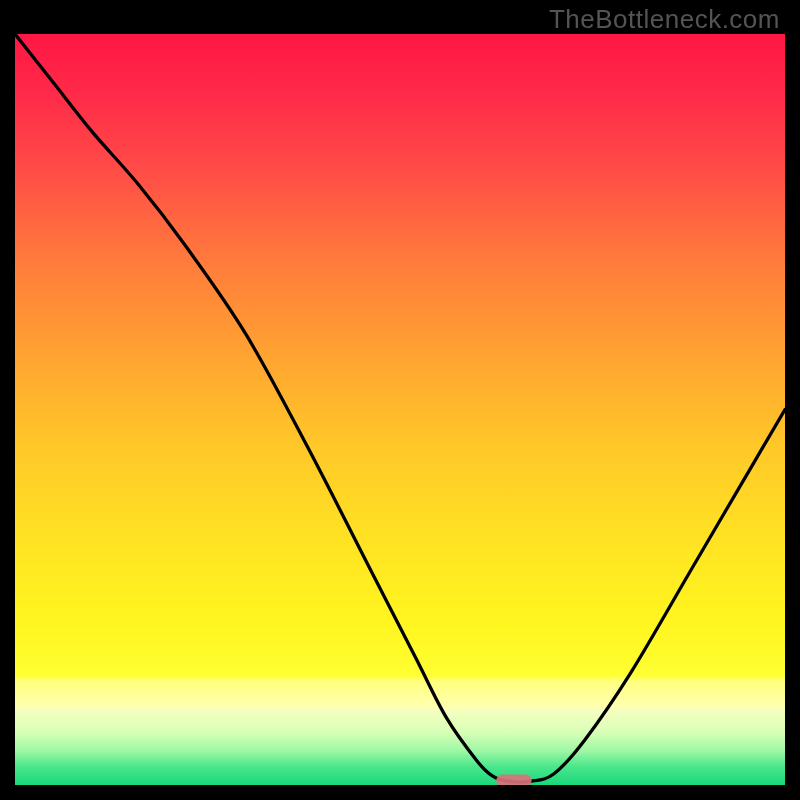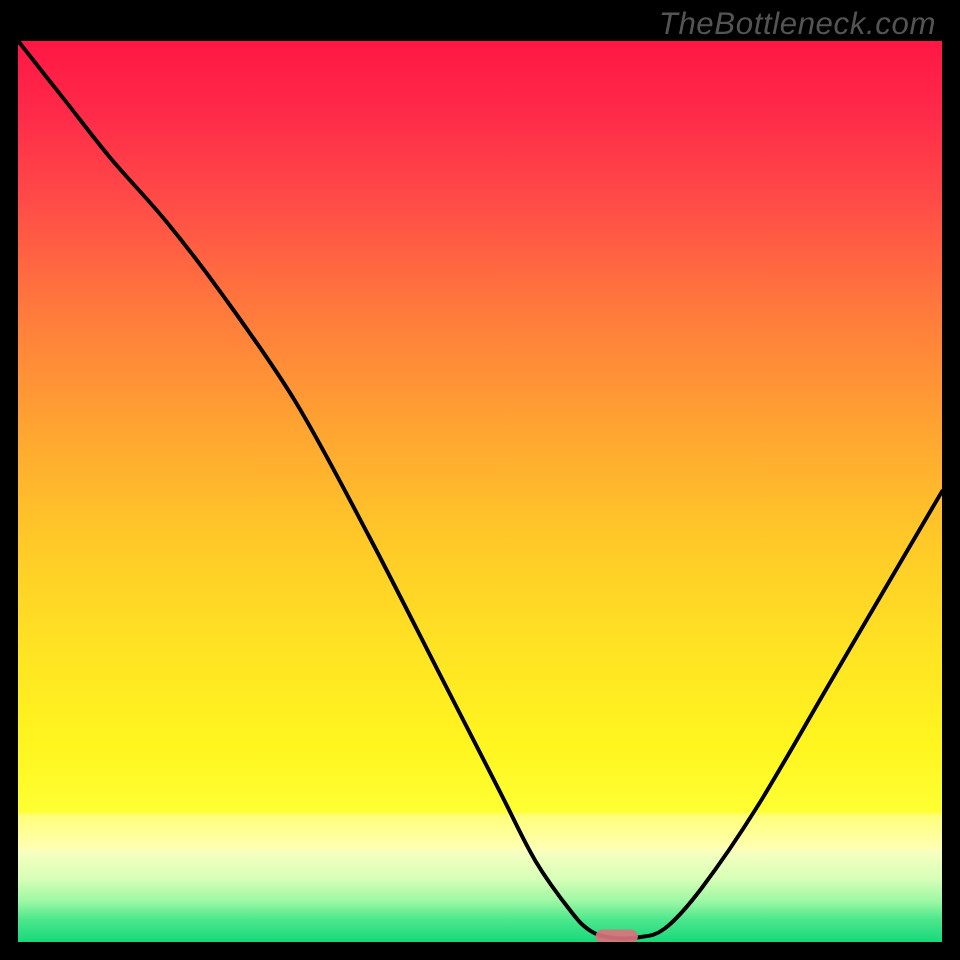--- a/index.html
+++ b/index.html
@@ -19,21 +19,20 @@
   }
   .watermark {
     position: absolute;
     top: 4px;
     right: 20px;
     color: #545454;
     font-size: 26px;
     font-weight: 500;
     letter-spacing: 0.5px;
     z-index: 10;
-    font-style: italic;
   }
   .plot-area {
     position: absolute;
     
     left: 15px;
     top: 34px;
     width: 770px;  
     height: 751px; 
     overflow: hidden;
   }

